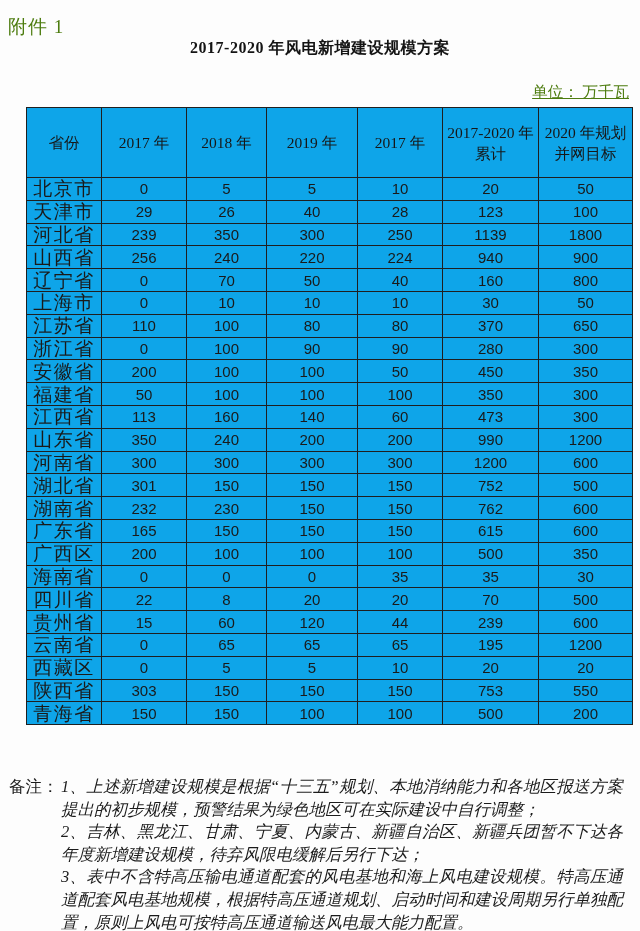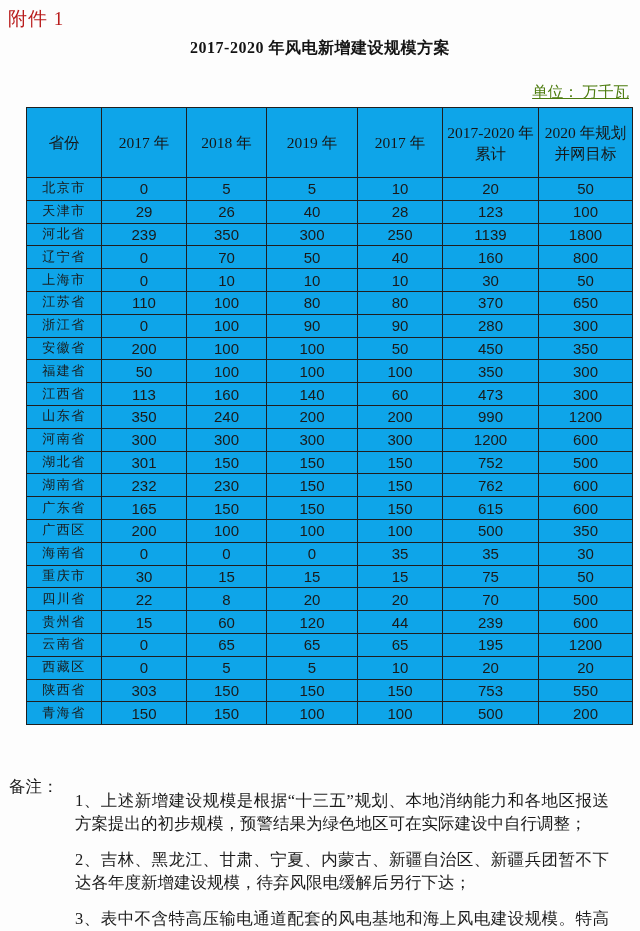--- a/index.html
+++ b/index.html
@@ -12,25 +12,25 @@
     width: 640px;
     height: 931px;
     background: #fdfdfd;
     color: #171717;
     font-family: "Liberation Serif", serif;
     overflow: hidden;
     box-sizing: border-box;
   }
   .attachment-label {
     position: absolute;
-    top: 6px;
+    top: 14px;
     left: 8px;
     font-size: 19px;
     letter-spacing: 1px;
-    color: #b91c1c;
+    color: #4d7c0f;
   }
   .doc-title {
     position: absolute;
     top: 38px;
     left: 0;
     width: 640px;
     text-align: center;
     font-size: 16px;
     font-weight: 700;
     letter-spacing: 0.5px;
@@ -78,22 +78,22 @@
     font-family: "Liberation Serif", serif;
   }
   table.plan-table tbody td {
     height: 21.8px;
     font-size: 15px;
     line-height: 21px;
     font-family: "Liberation Sans", sans-serif;
     color: #1a1a1a;
   }
   table.plan-table tbody td.province-cell {
-    font-family: Liberation Mono, monospace;
-    font-size: 13px;
+    font-family: Liberation Sans, sans-serif;
+    font-size: 19px;
     letter-spacing: 1.5px;
   }
   .notes {
     position: absolute;
     top: 776px;
     left: 9px;
     width: 614px;
     font-size: 16.5px;
     line-height: 22.6px;
     color: #1b1b1b;
@@ -101,21 +101,22 @@
   }
   .notes .notes-label {
     position: absolute;
     left: 0;
     top: 0;
   }
   .notes .notes-items {
     margin-left: 52px;
   }
   .note-item {
-    margin: 14px;
+    margin: 0;
+    font-style: italic;
   }
 </style>
 </head>
 <body>
 
 <div class="page">
 
   <div class="attachment-label">附件 1</div>
 
   <div class="doc-title">2017-2020 年风电新增建设规模方案</div>
@@ -165,20 +166,29 @@
         <tr>
           <td class="province-cell">河北省</td>
           <td class="value-cell">239</td>
           <td class="value-cell">350</td>
           <td class="value-cell">300</td>
           <td class="value-cell">250</td>
           <td class="value-cell">1139</td>
           <td class="value-cell">1800</td>
         </tr>
         <tr>
+          <td class="province-cell">山西省</td>
+          <td class="value-cell">256</td>
+          <td class="value-cell">240</td>
+          <td class="value-cell">220</td>
+          <td class="value-cell">224</td>
+          <td class="value-cell">940</td>
+          <td class="value-cell">900</td>
+        </tr>
+        <tr>
           <td class="province-cell">辽宁省</td>
           <td class="value-cell">0</td>
           <td class="value-cell">70</td>
           <td class="value-cell">50</td>
           <td class="value-cell">40</td>
           <td class="value-cell">160</td>
           <td class="value-cell">800</td>
         </tr>
         <tr>
           <td class="province-cell">上海市</td>
@@ -289,29 +299,20 @@
           <td class="value-cell">350</td>
         </tr>
         <tr>
           <td class="province-cell">海南省</td>
           <td class="value-cell">0</td>
           <td class="value-cell">0</td>
           <td class="value-cell">0</td>
           <td class="value-cell">35</td>
           <td class="value-cell">35</td>
           <td class="value-cell">30</td>
-        </tr>
-        <tr>
-          <td class="province-cell">重庆市</td>
-          <td class="value-cell">30</td>
-          <td class="value-cell">15</td>
-          <td class="value-cell">15</td>
-          <td class="value-cell">15</td>
-          <td class="value-cell">75</td>
-          <td class="value-cell">50</td>
         </tr>
         <tr>
           <td class="province-cell">四川省</td>
           <td class="value-cell">22</td>
           <td class="value-cell">8</td>
           <td class="value-cell">20</td>
           <td class="value-cell">20</td>
           <td class="value-cell">70</td>
           <td class="value-cell">500</td>
         </tr>

